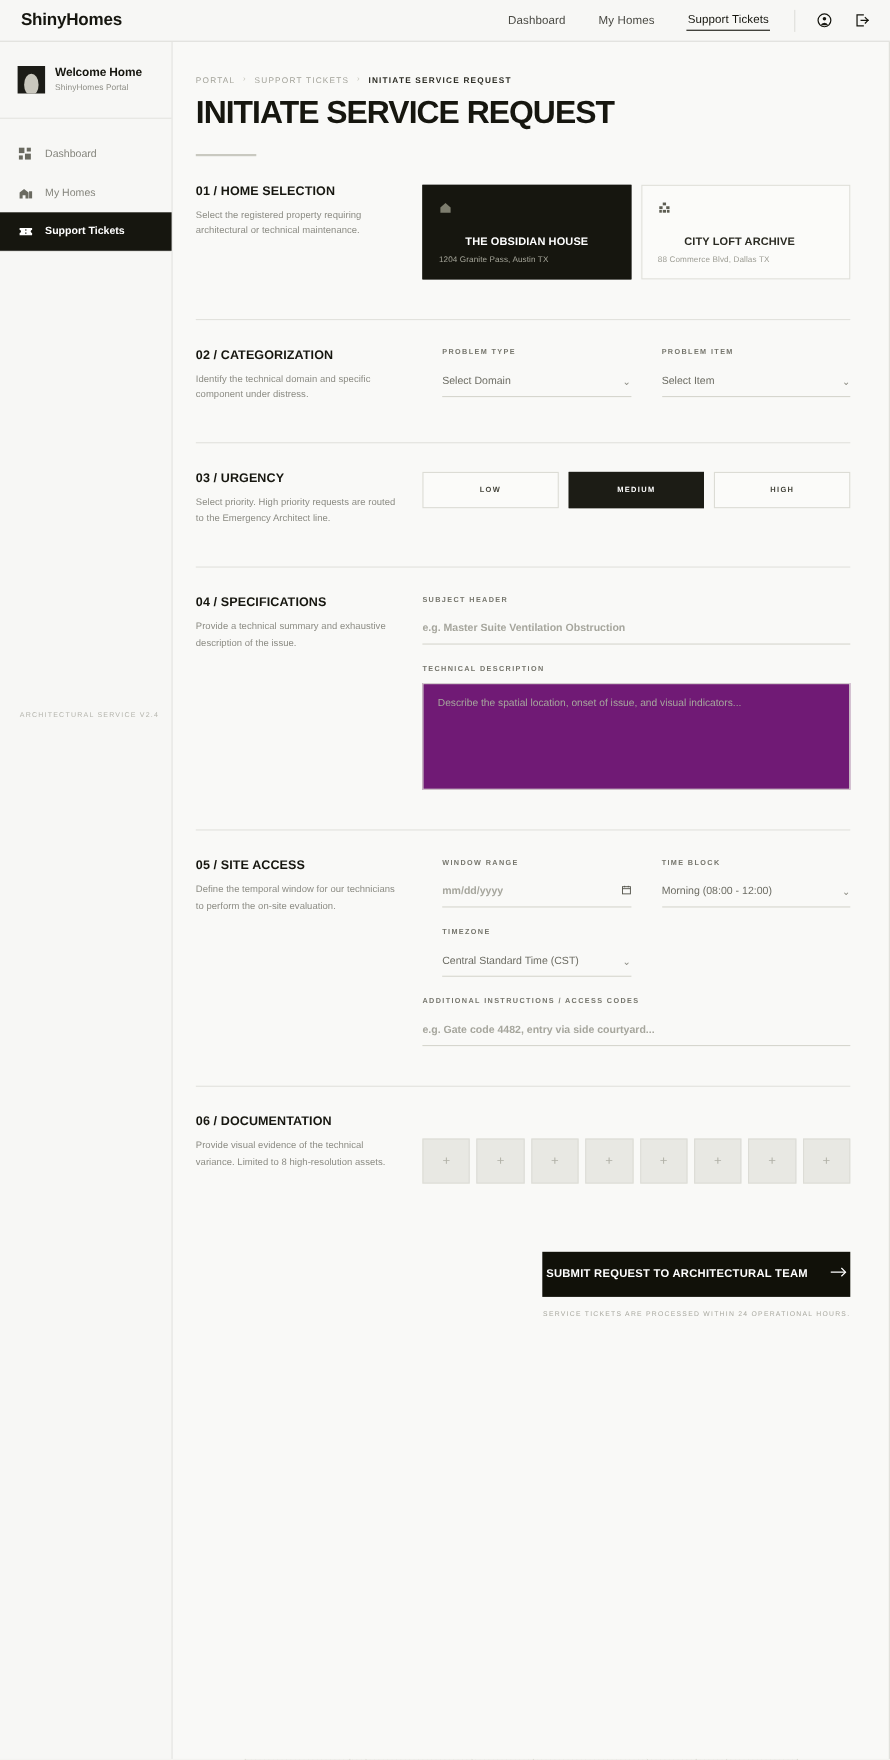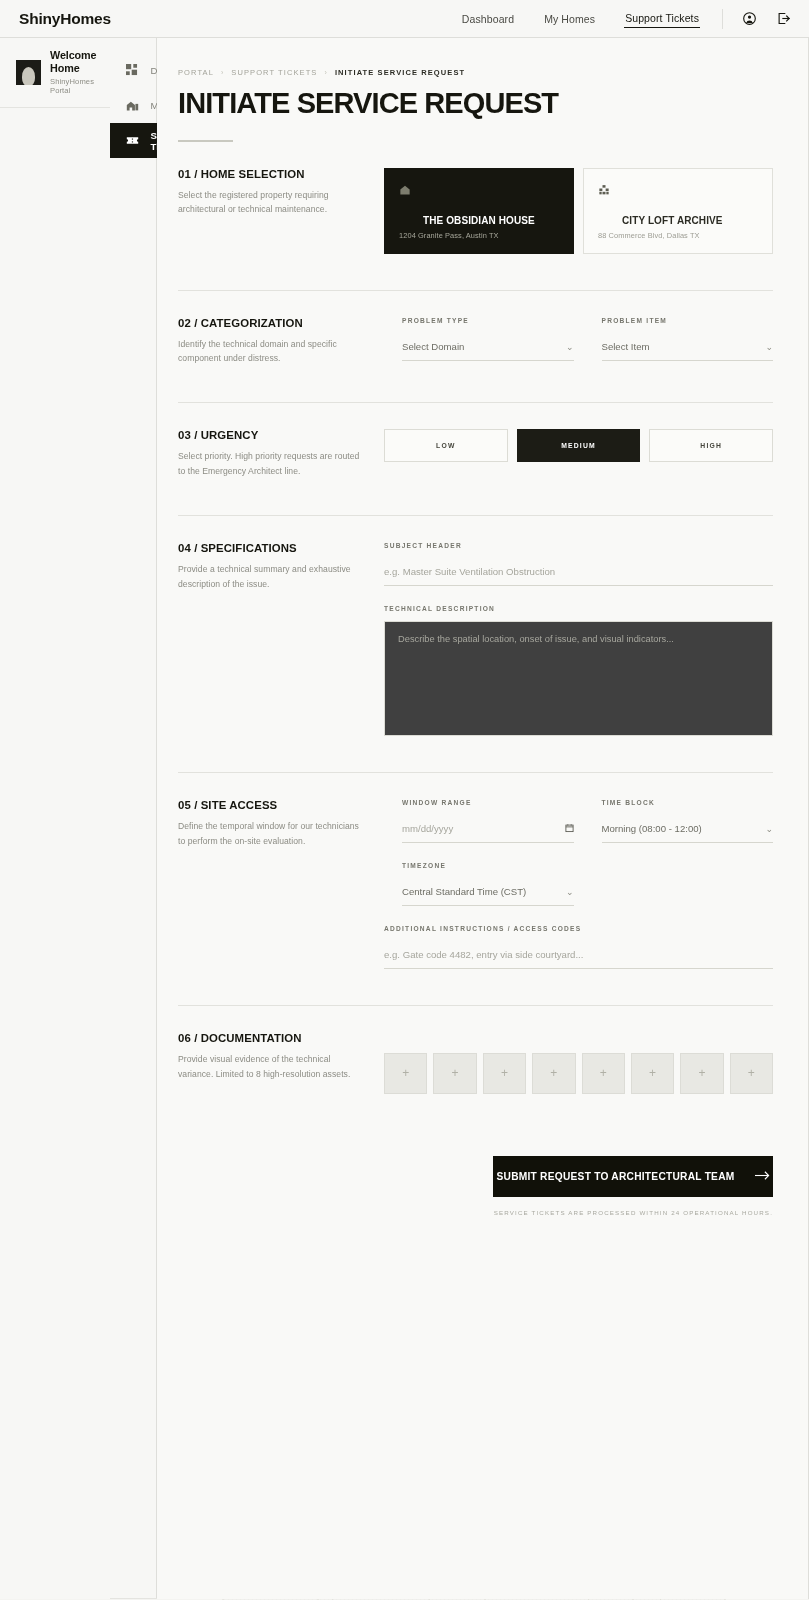--- a/index.html
+++ b/index.html
@@ -46,21 +46,21 @@
   
   .shell { display: flex; height: 1561px; position: relative; z-index: 4; }
 
   
   .sidebar {
     width: 157px;
     flex: 0 0 157px;
     background: #f7f7f5;
     border-right: 1px solid #dededa;
     display: flex;
-    flex-direction: row;
+    flex-direction: column;
   }
   .side-profile {
     padding: 15px 13px 16px 16px;
     border-bottom: 1px solid #e4e4e0;
     display: flex;
     align-items: center;
     gap: 9px;
     height: 70px;
   }
   .avatar {
@@ -159,35 +159,35 @@
   .row2 { display: flex; gap: 28px; margin-left: 18px; }
   .col { flex: 1; }
   .underline-field {
     border-bottom: 1px solid #d6d6ce;
     display: flex; align-items: center;
     height: 27px; margin-top: 10px;
     font-size: 9.6px; color: #6d6d64;
   }
   .underline-field .val { flex: 1; }
   .chev { color: #8d8d84; font-size: 9px; }
-  .ph { color: #a6a69d; }
+  .ph { color: #a6a69d; font-weight: bold; }
 
   
   .urg-row { display: flex; gap: 9px; }
   .urg {
     flex: 1; height: 33px; border: 1px solid #dcdcd5; background: #fbfbf9;
     display: flex; align-items: center; justify-content: center;
     font-size: 6.8px; letter-spacing: 1.2px; font-weight: 700; color: #46463d;
   }
   .urg.sel { background: #1c1c15; border-color: #1c1c15; color: #fff; }
 
   
   .ta-box {
-    border: 1px solid #dcdcd5; background: #404040;
-    height: 115px; margin-top: 9px; padding: 12px 13px;
+    border: 1px solid #dcdcd5; background: #701a75;
+    height: 97px; margin-top: 9px; padding: 12px 13px;
     font-size: 9.3px; color: #a6a69d;
   }
 
   
   .cal-ico { color: #55554d; font-size: 10px; }
 
   
   .drop {
     border: 1px dashed #c2c2b8; background: #fbfbf9;
     height: 118px; display: flex; flex-direction: column;

